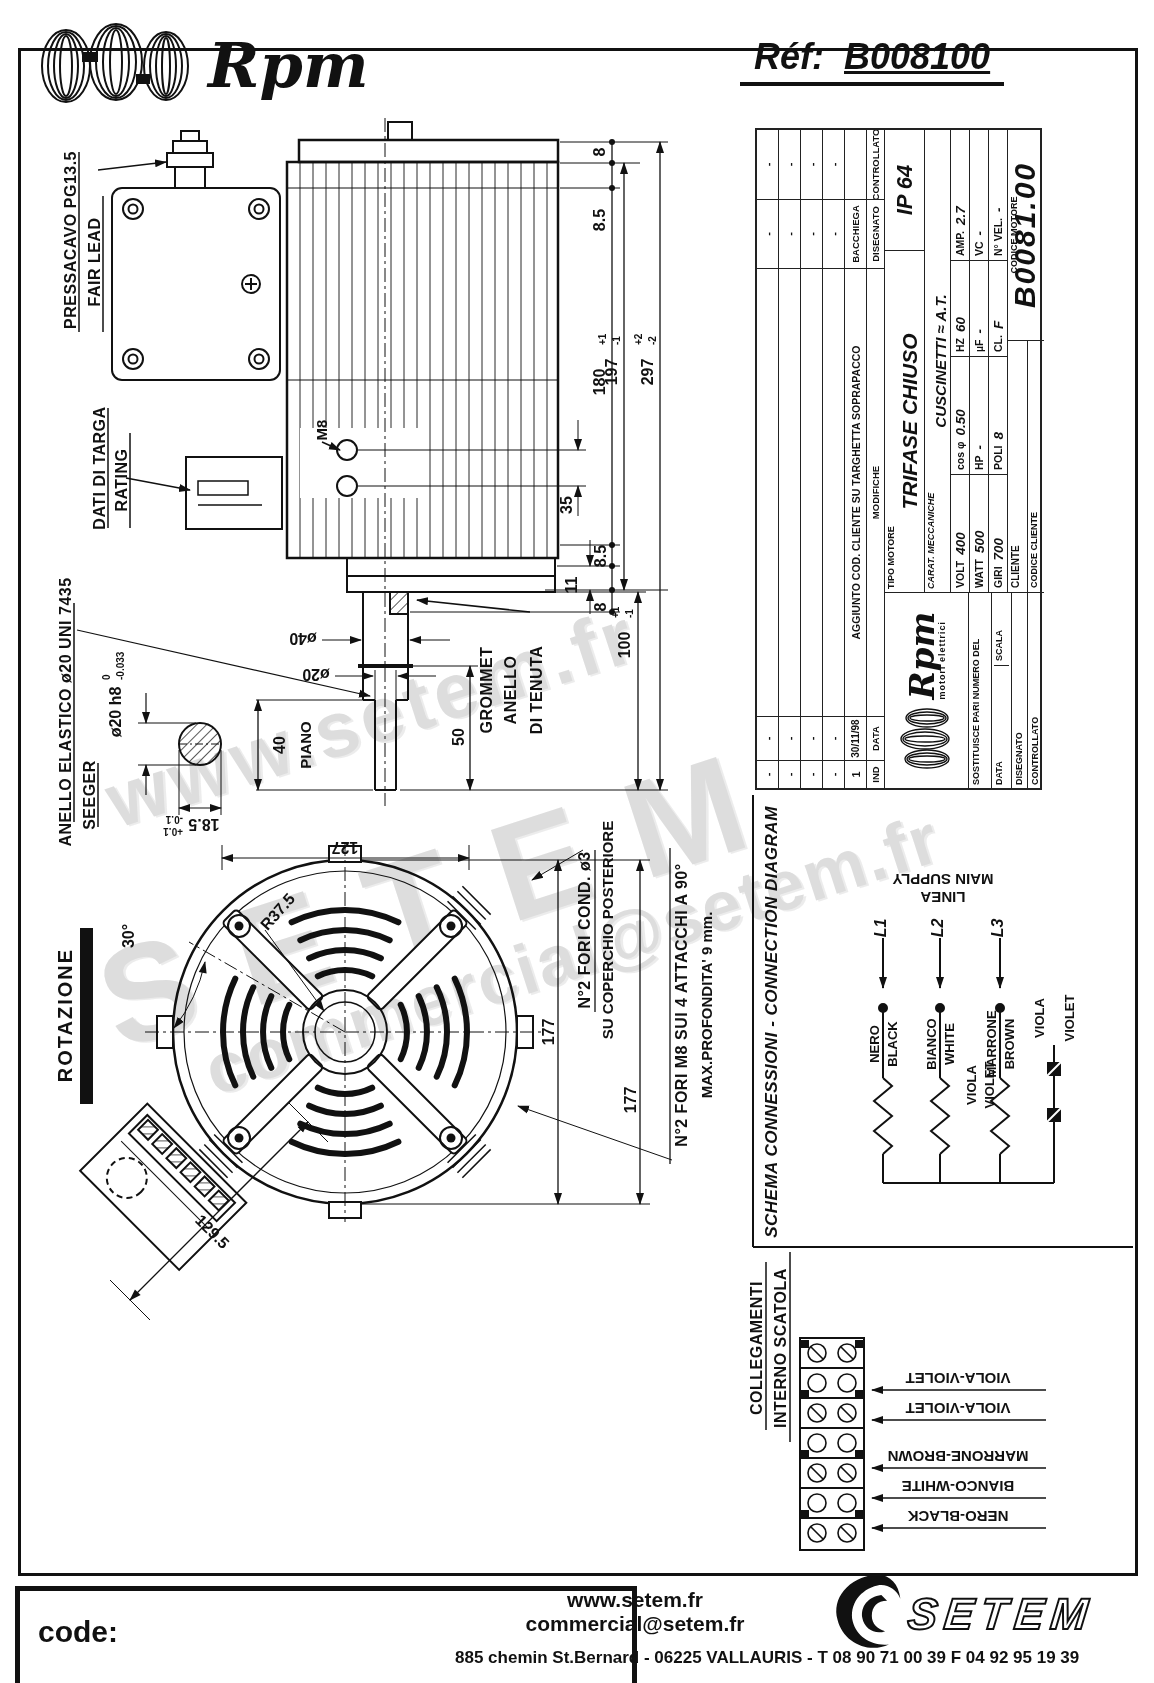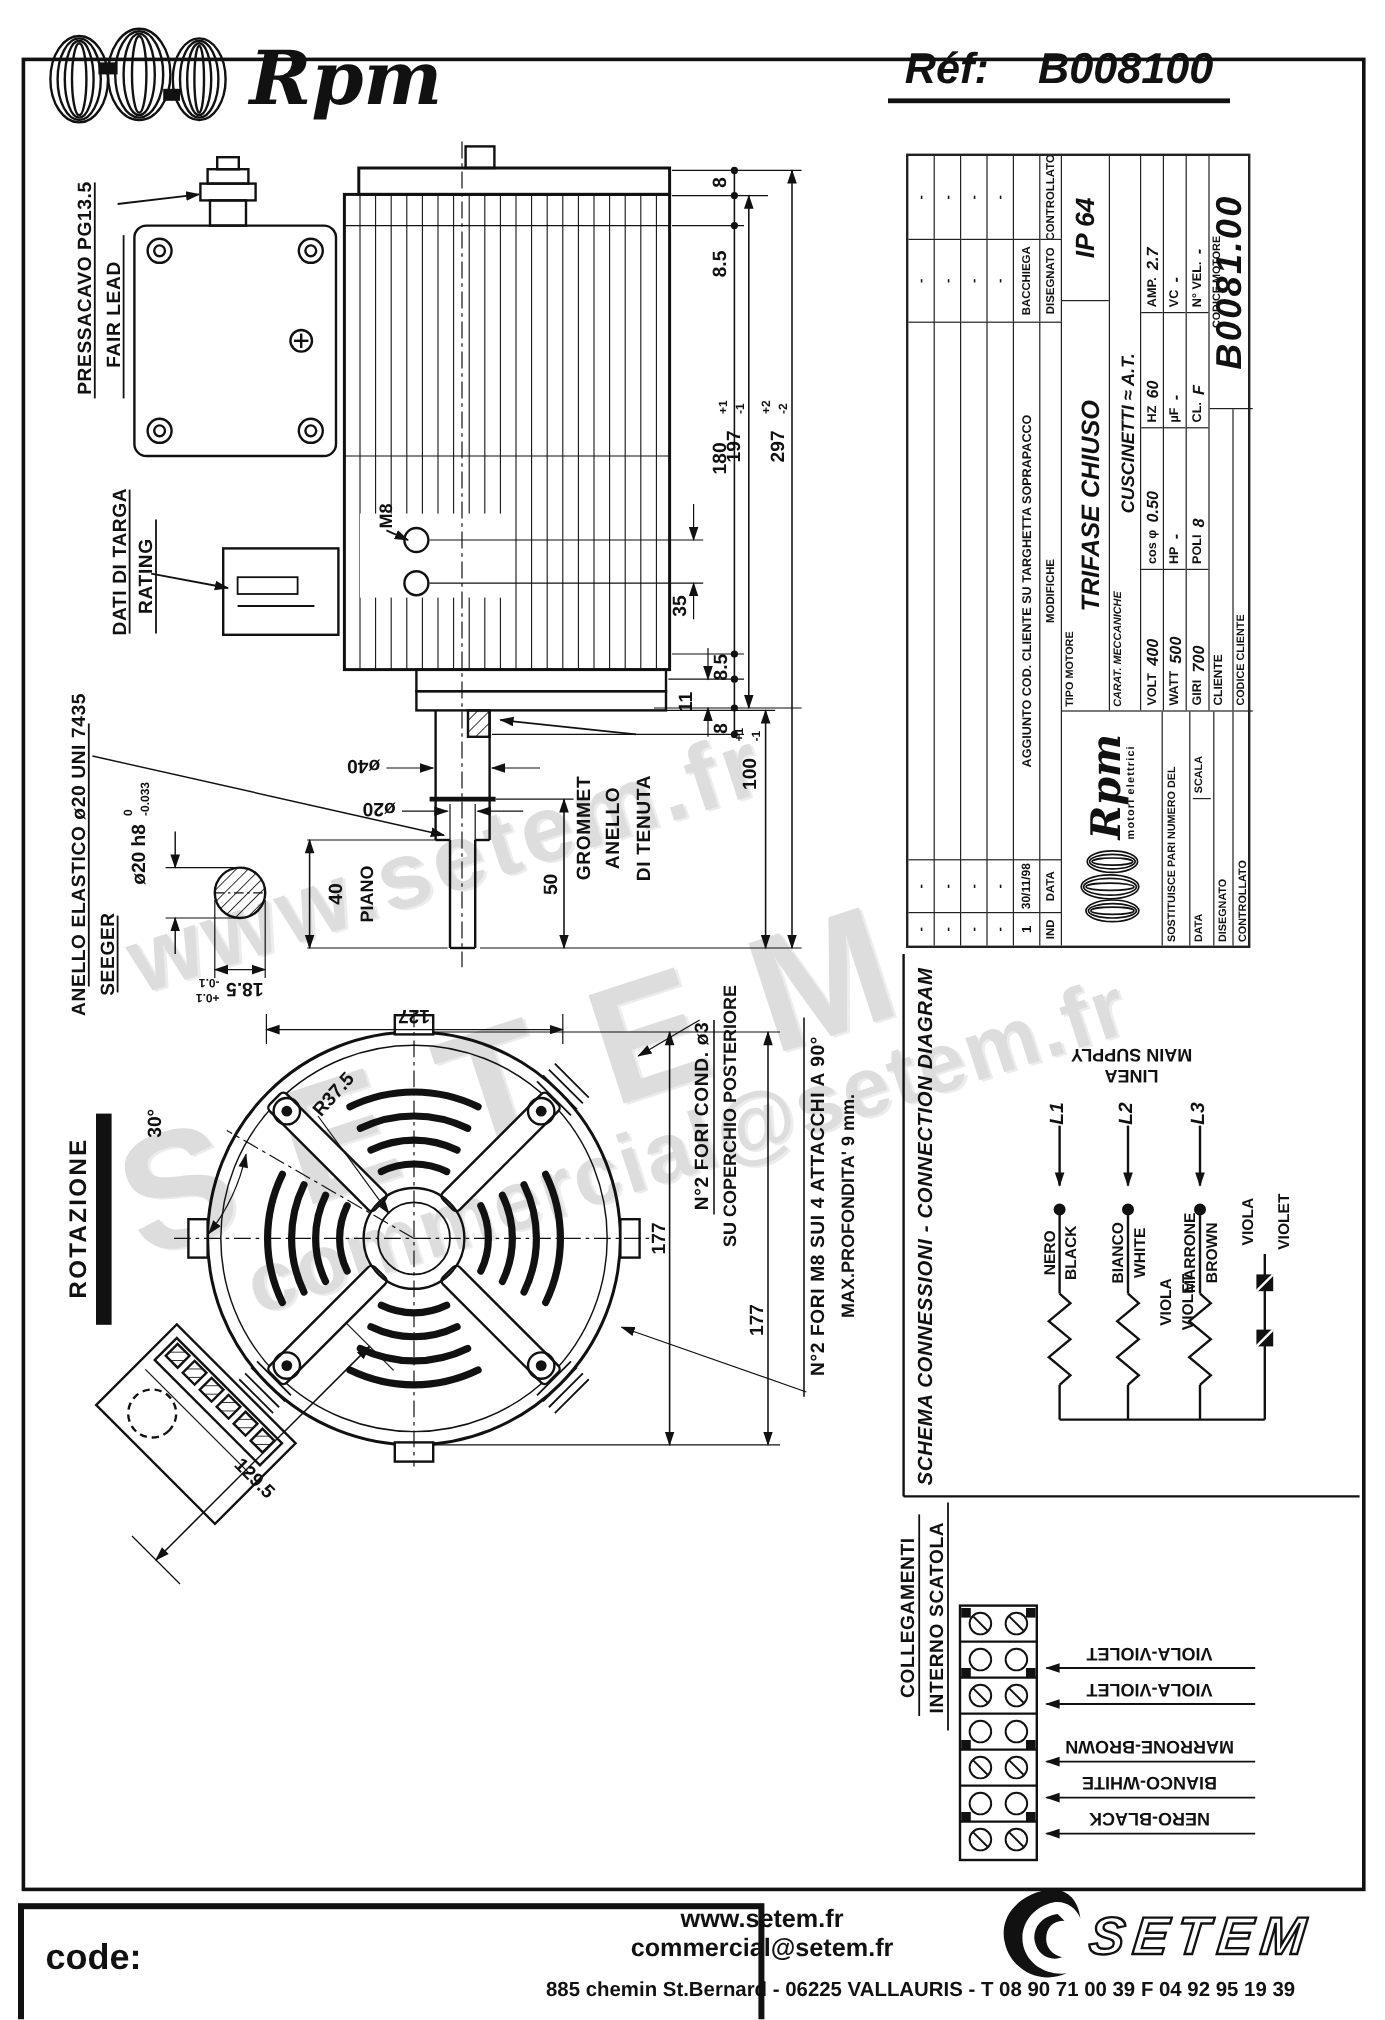--- a/index.html
+++ b/index.html
@@ -4,21 +4,21 @@
 <style>
   html,body{margin:0;padding:0;background:#fff;}
   .page{position:relative;width:1154px;height:1683px;background:#fff;overflow:hidden;
         font-family:"Liberation Sans",sans-serif;color:#111;}
   .frame{position:absolute;left:18px;top:48px;width:1114px;height:1522px;border:3px solid #111;z-index:2;}
   
   .hdr-logo{position:absolute;left:38px;top:22px;z-index:5;display:flex;align-items:center;gap:10px;}
   .hdr-brand{font-family:"DejaVu Serif",serif;font-style:italic;font-weight:bold;font-size:62px;line-height:1;}
   .ref{position:absolute;left:740px;top:36px;z-index:5;font-size:36px;font-weight:bold;font-style:italic;
        border-bottom:4px solid #111;padding:0 14px 4px 14px;}
-  .ref .v{margin-left:41px;}
+  .ref .v{margin-left:20px;text-decoration:underline;}
   
   .wm{position:absolute;z-index:1;color:#c9c9c9;opacity:.62;font-weight:bold;white-space:nowrap;
       transform-origin:0 0;text-shadow:2px 2px 0 #e2e2e2;}
   .wm1{left:95px;top:760px;font-size:78px;letter-spacing:4px;transform:rotate(-18deg);}
   .wm2{left:80px;top:930px;font-size:138px;letter-spacing:48px;transform:rotate(-18deg);}
   .wm3{left:195px;top:1035px;font-size:70px;letter-spacing:2px;transform:rotate(-18deg);}
   svg.draw{position:absolute;left:0;top:0;z-index:3;pointer-events:none;}
   svg.draw text{font-family:"Liberation Sans",sans-serif;fill:#111;}
   .lbl{font-size:16px;font-weight:bold;letter-spacing:.5px;}
   .lbl2{font-size:15px;font-weight:bold;}

